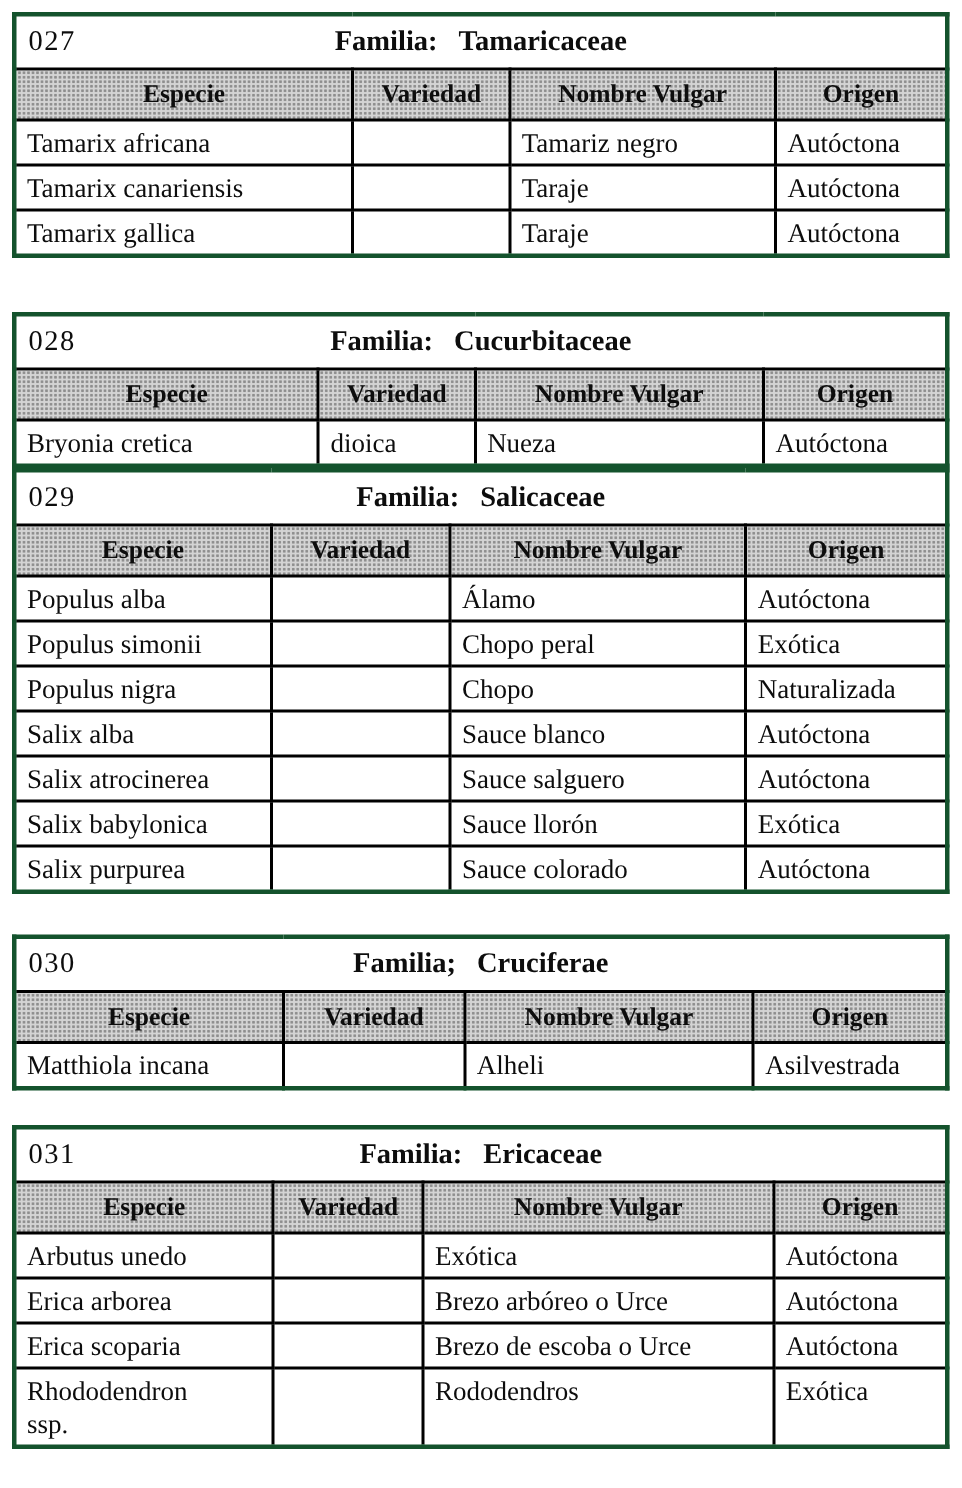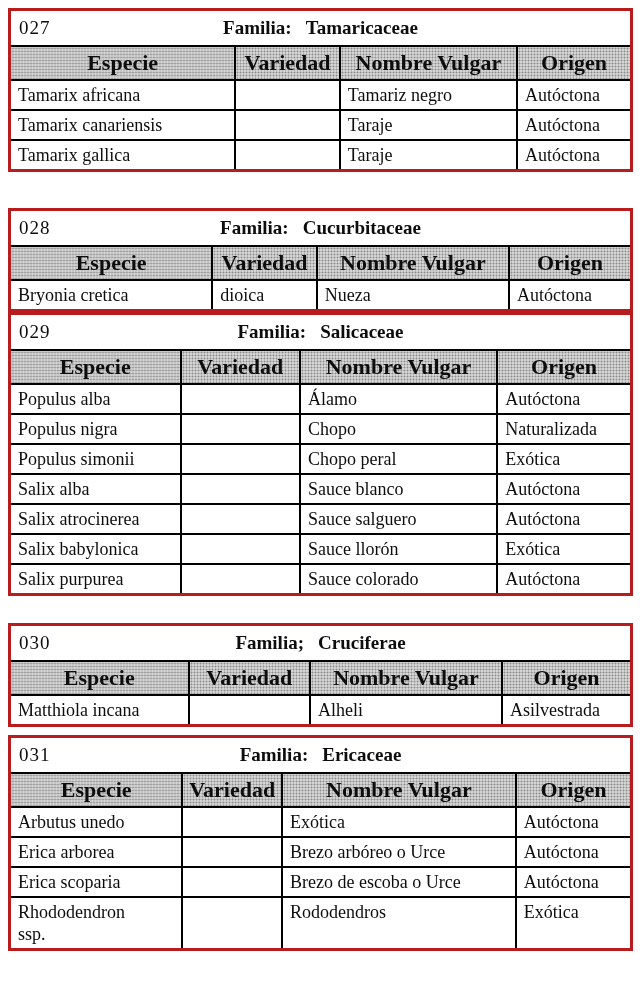--- a/index.html
+++ b/index.html
@@ -11,21 +11,21 @@
     overflow:hidden;
   }
   #page{
     width:625px;
     margin:0 8px;
   }
   table.species-table{
     width:100%;
     table-layout:fixed;
     border-collapse:collapse;
-    border:3px solid #b91c1c;
+    border:3px solid #14532d;
   }
   table.species-table td, table.species-table th{
     border:2px solid #000;
     overflow:hidden;
   }
   .title-cell{
     position:relative;
     text-align:center;
     padding:4px 8px;
     font-size:19px;
@@ -38,21 +38,21 @@
     font-weight:normal;
     letter-spacing:1px;
   }
   .familia{font-weight:bold;text-align:right;}
   .familia .fam-label{margin-right:14px;}
   .hcell{
     background-color:#d4d4d4;
     background-image:radial-gradient(circle, #8e8e8e 0.8px, rgba(0,0,0,0) 1.15px);
     background-size:3px 3px;
     font-weight:bold;
-    font-size:22px;
+    font-size:17px;
     text-align:center;
     padding:5px 2px;
     line-height:22px;
   }
   .dcell{
     font-size:18px;
     line-height:22px;
     padding:3px 7px;
     white-space:pre-line;
     vertical-align:top;
@@ -153,30 +153,30 @@
         </tr>
     </thead>
     <tbody>
         <tr>
           <td class="dcell">Populus alba</td>
           <td class="dcell"></td>
           <td class="dcell">Álamo</td>
           <td class="dcell">Autóctona</td>
         </tr>
         <tr>
+          <td class="dcell">Populus simonii</td>
+          <td class="dcell"></td>
+          <td class="dcell">Chopo peral</td>
+          <td class="dcell">Exótica</td>
+        </tr>
+        <tr>
           <td class="dcell">Populus nigra</td>
           <td class="dcell"></td>
           <td class="dcell">Chopo</td>
           <td class="dcell">Naturalizada</td>
-        </tr>
-        <tr>
-          <td class="dcell">Populus simonii</td>
-          <td class="dcell"></td>
-          <td class="dcell">Chopo peral</td>
-          <td class="dcell">Exótica</td>
         </tr>
         <tr>
           <td class="dcell">Salix alba</td>
           <td class="dcell"></td>
           <td class="dcell">Sauce blanco</td>
           <td class="dcell">Autóctona</td>
         </tr>
         <tr>
           <td class="dcell">Salix atrocinerea</td>
           <td class="dcell"></td>
@@ -219,21 +219,21 @@
     </thead>
     <tbody>
         <tr>
           <td class="dcell">Matthiola incana</td>
           <td class="dcell"></td>
           <td class="dcell">Alheli</td>
           <td class="dcell">Asilvestrada</td>
         </tr>
       </tbody>
   </table>
-    <table class="species-table" style="margin-top: 8px;">
+    <table class="species-table" style="margin-top: 23px;">
     <colgroup>
         <col style="width: 27.8%;">
         <col style="width: 16%;">
         <col style="width: 37.6%;">
         <col style="width: 18.6%;">
       </colgroup>
     <thead>
       <tr>
         <td class="title-cell" colspan="4">
           <span class="code">031</span><span class="familia"><span class="fam-label">Familia:</span><span class="fam-name">Ericaceae</span></span>

